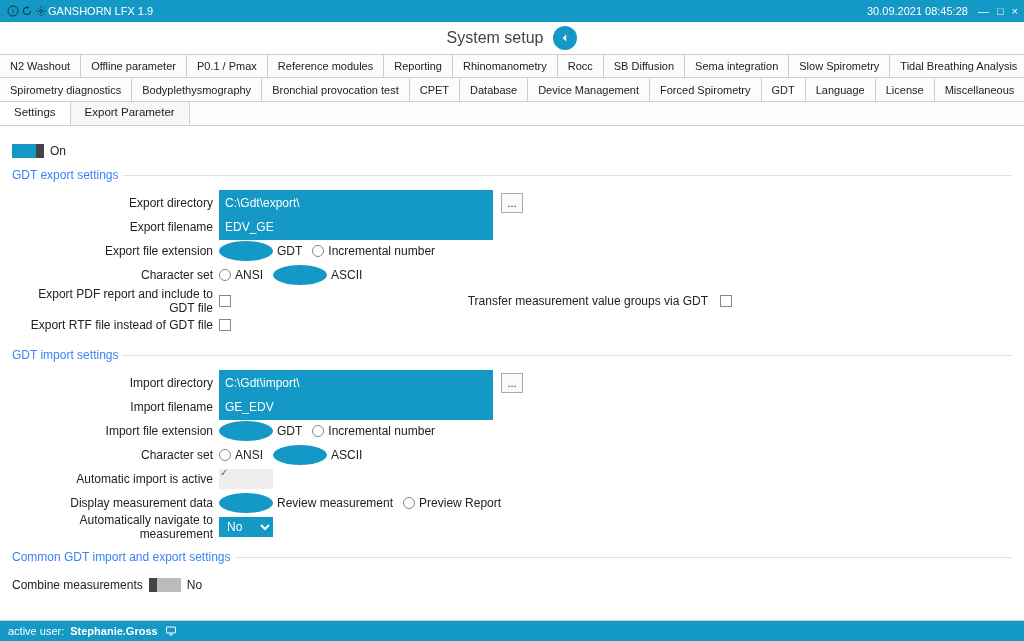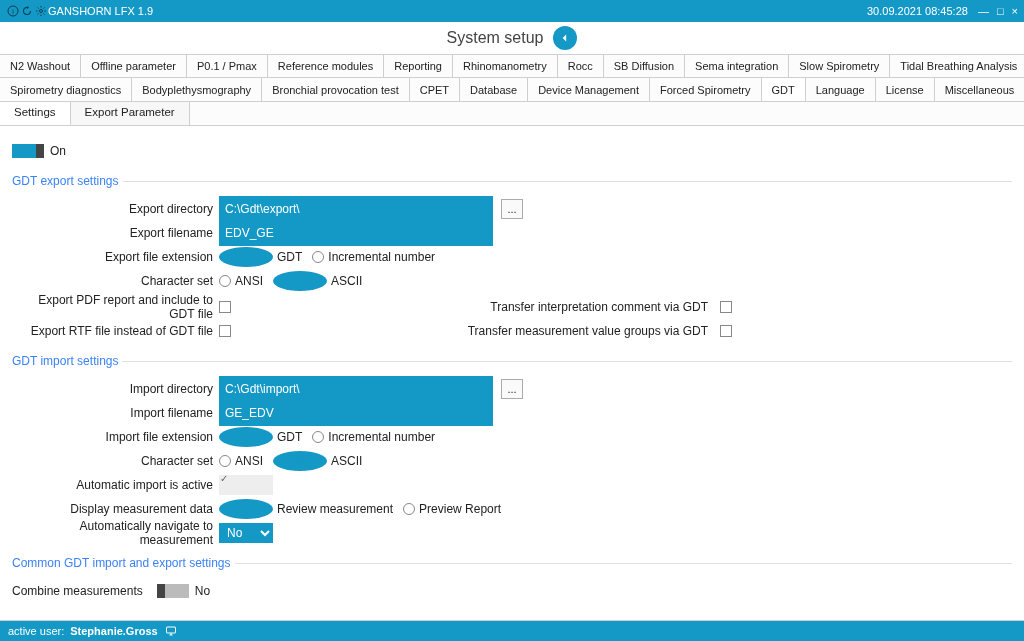--- a/index.html
+++ b/index.html
@@ -140,21 +140,21 @@
 
 </div>
 
 <div class="subtabs">
   <div class="tab active">Settings</div>
   <div class="tab">Export Parameter</div>
 </div>
 
 <div class="content">
 
-  <div class="row" style="margin-bottom:12px">
+  <div class="row" style="margin-bottom:6px">
     <span class="switch">
         <span class="knob"></span>
       </span>
     <span>On</span>
   </div>
 
   <fieldset>
     <legend>GDT export settings</legend>
     <div class="row">
       <div class="lab">Export directory</div>
@@ -193,24 +193,20 @@
           <div class="lab" style="width:207px">Export PDF report and include to GDT file</div>
           <span class="c"></span>
         </div>
         <div class="row">
           <div class="lab" style="width:207px">Export RTF file instead of GDT file</div>
           <span class="c"></span>
         </div>
       </div>
       <div class="col right" style="padding-right:280px">
         <div class="row">
-          <div class="lab">Transfer interpretation comment via GDT</div>
-          <span class="c"></span>
-        </div>
-        <div class="row">
           <div class="lab">Transfer measurement value groups via GDT</div>
           <span class="c"></span>
         </div>
       </div>
     </div>
   </fieldset>
 
   <fieldset>
     <legend>GDT import settings</legend>
     <div class="row">
@@ -261,21 +257,21 @@
     </div>
     <div class="row">
       <div class="lab">Automatically navigate to measurement</div>
       <select class="sel"><option>No</option></select>
     </div>
   </fieldset>
 
   <fieldset>
     <legend>Common GDT import and export settings</legend>
     <div class="row">
-      <span style="margin-right:14px">Combine measurements</span>
+      <span style="margin-right:6px">Combine measurements</span>
       <span class="switch off">
           <span class="knob"></span>
         </span>
       <span>No</span>
     </div>
   </fieldset>
 
 </div>
 
 <div class="status">

